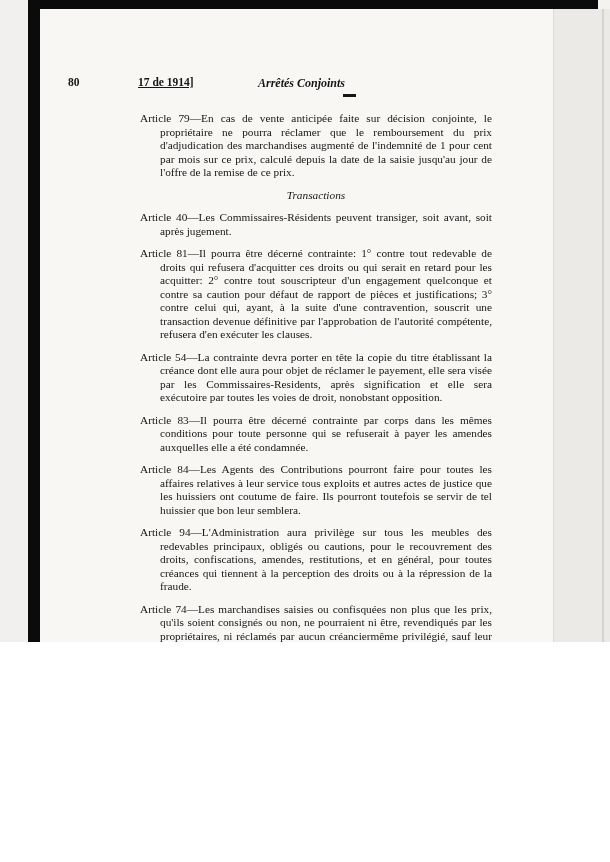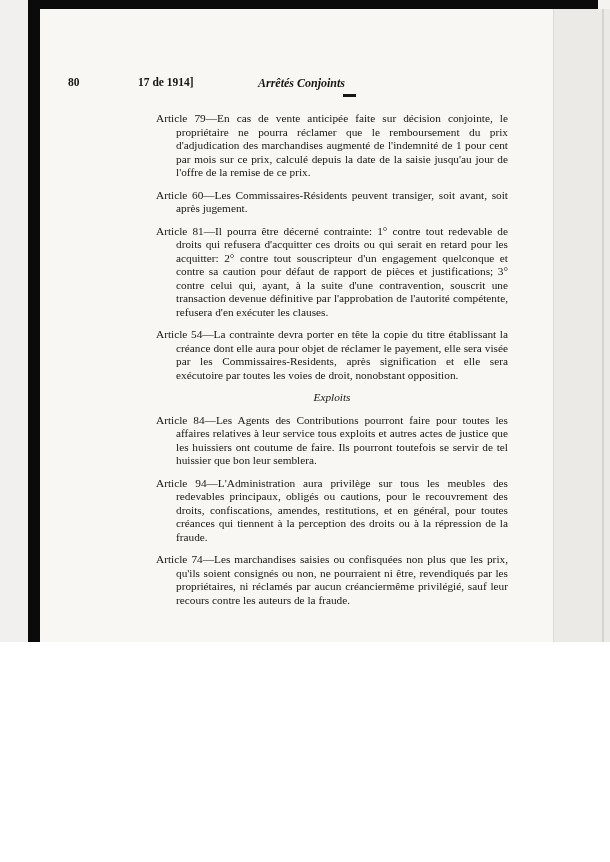--- a/index.html
+++ b/index.html
@@ -82,39 +82,40 @@
     position: absolute;
     left: 28px; top: 0;
     font-weight: bold;
     font-size: 11.5px;
   }
   .ref {
     position: absolute;
     left: 98px; top: 0;
     font-weight: bold;
     font-size: 11.5px;
+    text-decoration: underline;
   }
   .htitle {
     position: absolute;
     left: 218px; top: 0;
     font-weight: bold;
     font-style: italic;
     font-size: 12px;
   }
   .smudge {
     position: absolute;
     left: 303px; top: 18px;
     width: 13px; height: 3px;
     background: #161614;
   }
 
   
   .content {
     position: absolute;
-    left: 116px; top: 103px;
+    left: 100px; top: 103px;
     width: 352px;
     color: #161614;
     font-size: 11.3px;
     line-height: 13.5px;
   }
   .article {
     margin: 0 0 9px 0;
     padding-left: 20px;
     text-indent: -20px;
     text-align: justify;
@@ -148,24 +149,25 @@
 
     <div class="header">
       <span class="pagenum">80</span>
       <span class="ref">17 de 1914]</span>
       <span class="htitle">Arrêtés Conjoints</span>
       <span class="smudge"></span>
     </div>
 
     <div class="content">
       <p class="article">Article 79—En cas de vente anticipée faite sur décision conjointe, le propriétaire ne pourra réclamer que le remboursement du prix d'adjudication des marchandises augmenté de l'indemnité de 1 pour cent par mois sur ce prix, calculé depuis la date de la saisie jusqu'au jour de l'offre de la remise de ce prix.</p>
-      <p class="article">Article 60—Les Commissaires-Résidents peuvent transiger, soit avant, soit après jugement.</p>
+      <div class="heading">Transactions</div>
+      <p class="article">Article 40—Les Commissaires-Résidents peuvent transiger, soit avant, soit après jugement.</p>
       <p class="article">Article 81—Il pourra être décerné contrainte: 1° contre tout redevable de droits qui refusera d'acquitter ces droits ou qui serait en retard pour les acquitter: 2° contre tout souscripteur d'un engagement quelconque et contre sa caution pour défaut de rapport de pièces et justifications; 3° contre celui qui, ayant, à la suite d'une contravention, souscrit une transaction devenue définitive par l'approbation de l'autorité compétente, refusera d'en exécuter les clauses.</p>
       <p class="article">Article 54—La contrainte devra porter en tête la copie du titre établissant la créance dont elle aura pour objet de réclamer le payement, elle sera visée par les Commissaires-Residents, après signification et elle sera exécutoire par toutes les voies de droit, nonobstant opposition.</p>
-      <div class="heading">Exploits</div>
+      <p class="article">Article 83—Il pourra être décerné contrainte par corps dans les mêmes conditions pour toute personne qui se refuserait à payer les amendes auxquelles elle a été condamnée.</p>
       <p class="article">Article 84—Les Agents des Contributions pourront faire pour toutes les affaires relatives à leur service tous exploits et autres actes de justice que les huissiers ont coutume de faire. Ils pourront toutefois se servir de tel huissier que bon leur semblera.</p>
       <p class="article">Article 94—L'Administration aura privilège sur tous les meubles des redevables principaux, obligés ou cautions, pour le recouvrement des droits, confiscations, amendes, restitutions, et en général, pour toutes créances qui tiennent à la perception des droits ou à la répression de la fraude.</p>
       <p class="article">Article 74—Les marchandises saisies ou confisquées non plus que les prix, qu'ils soient consignés ou non, ne pourraient ni être, revendiqués par les propriétaires, ni réclamés par aucun créanciermême privilégié, sauf leur recours contre les auteurs de la fraude.</p>
     </div>
 
     <span class="hole hole-1"></span>
     <span class="hole hole-2"></span>
     <span class="hole hole-3"></span>
     <span class="hole hole-4"></span>
   </div>

